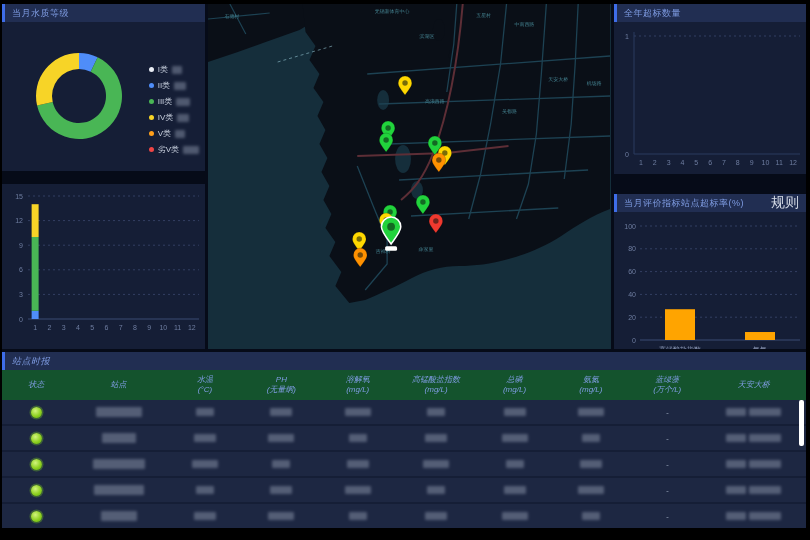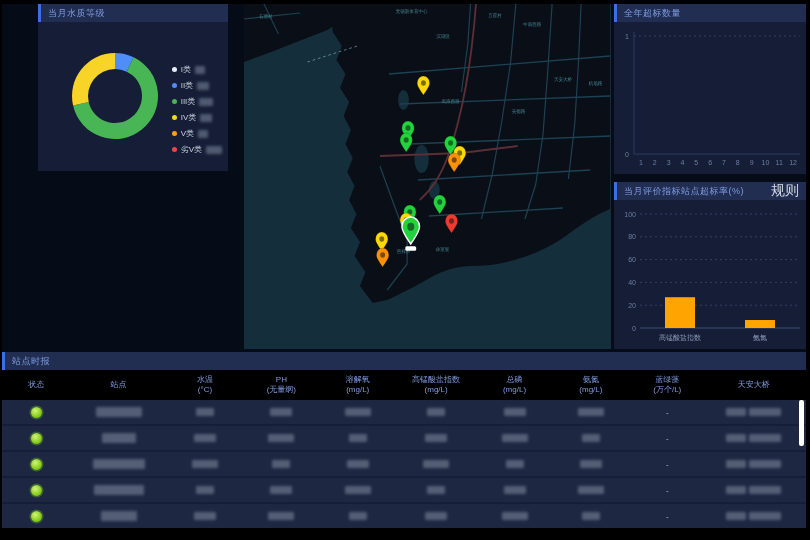--- a/index.html
+++ b/index.html
@@ -1,39 +1,39 @@
 <!DOCTYPE html>
 <html><head>
 <meta charset="utf-8">
 <style>
   html,body{margin:0;padding:0;background:#000;}
   body{width:810px;height:540px;position:relative;overflow:hidden;
        font-family:"Liberation Sans",sans-serif;-webkit-font-smoothing:antialiased;}
   .dashboard{position:absolute;left:2px;top:4px;width:804px;height:524px;background:#060b18;}
   .top-grid{display:flex;gap:3px;height:345px;}
-  .left-col{width:203px;display:flex;flex-direction:row;gap:13px;margin-left:36px;}
-  .right-col{width:192px;display:flex;flex-direction:column;gap:8px;}
+  .left-col{width:203px;display:flex;flex-direction:column;gap:13px;}
+  .right-col{width:192px;display:flex;flex-direction:column;gap:20px;}
   .map-panel{flex:1;position:relative;background:#0d1725;overflow:hidden;}
   .panel{background:#151e36;position:relative;overflow:hidden;}
   .panel-title{height:18px;background:#212e52;border-left:3px solid #3e6de8;display:flex;
                align-items:center;justify-content:space-between;padding:0 7px 0 7px;}
   .panel-title .t{font-size:9px;color:#7f9ce2;letter-spacing:.5px;}
   .panel-title .action{font-size:14px;color:#d7dde8;cursor:pointer;}
   .mini-legend{display:flex;gap:5px;align-items:center;}
   .mini-legend .mi{display:flex;align-items:center;gap:2px;font-size:7px;color:#aeb9cf;}
   .mini-legend .dot{width:4px;height:4px;border-radius:50%;display:inline-block;}
   .donut-wrap{position:relative;height:149px;}
   .donut-legend{position:absolute;right:6px;top:42px;display:flex;flex-direction:column;gap:5px;}
   .dl-item{display:flex;align-items:center;gap:4px;font-size:8px;color:#c7cfdd;}
   .dl-item .dot{width:5px;height:5px;border-radius:50%;display:inline-block;}
   .rb{display:inline-block;height:8px;border-radius:1px;background:#97a1b6;opacity:.45;filter:blur(1.5px);}
   svg text{font-family:"Liberation Sans",sans-serif;}
   
-  .table-panel{margin-top:3px;height:176px;background:#151e36;position:relative;}
-  .table-header{height:30px;background:#000000;display:grid;
+  .table-panel{margin-top:3px;height:176px;background:#151e36;position:relative;font-style:italic;}
+  .table-header{height:30px;background:#14532d;display:grid;
     grid-template-columns:8.5% 12% 9.5% 9.5% 9.5% 10% 9.5% 9.5% 9.5% 12%;align-items:center;}
   .th{ text-align:center;color:#7f9ce2;font-size:8px;line-height:10px;}
   .tbody{position:relative;height:128px;overflow:hidden;}
   .trow{height:24px;margin-bottom:2px;background:#1d2742;display:grid;
     grid-template-columns:8.5% 12% 9.5% 9.5% 9.5% 10% 9.5% 9.5% 9.5% 12%;align-items:center;}
   .tcell{text-align:center;color:#aeb9cf;font-size:8px;display:flex;justify-content:center;align-items:center;gap:3px;}
   .status-dot{width:11px;height:11px;border-radius:50%;
     background:radial-gradient(circle at 40% 35%,#d2f37e,#8ed020 55%,#55a30f);
     box-shadow:0 0 0 1.5px rgba(120,200,40,.35);}
   .scrollbar{position:absolute;right:2px;top:48px;width:5px;height:46px;background:#fff;border-radius:2px;}

